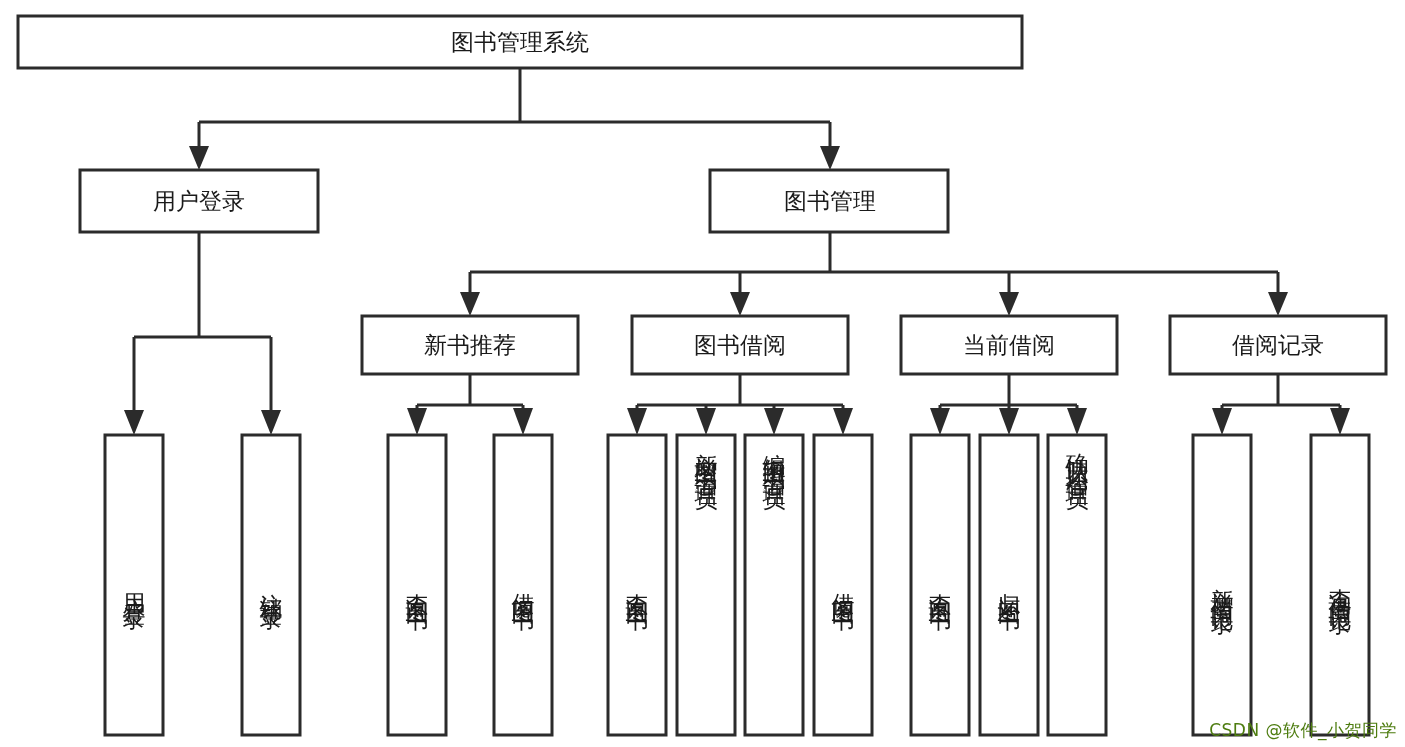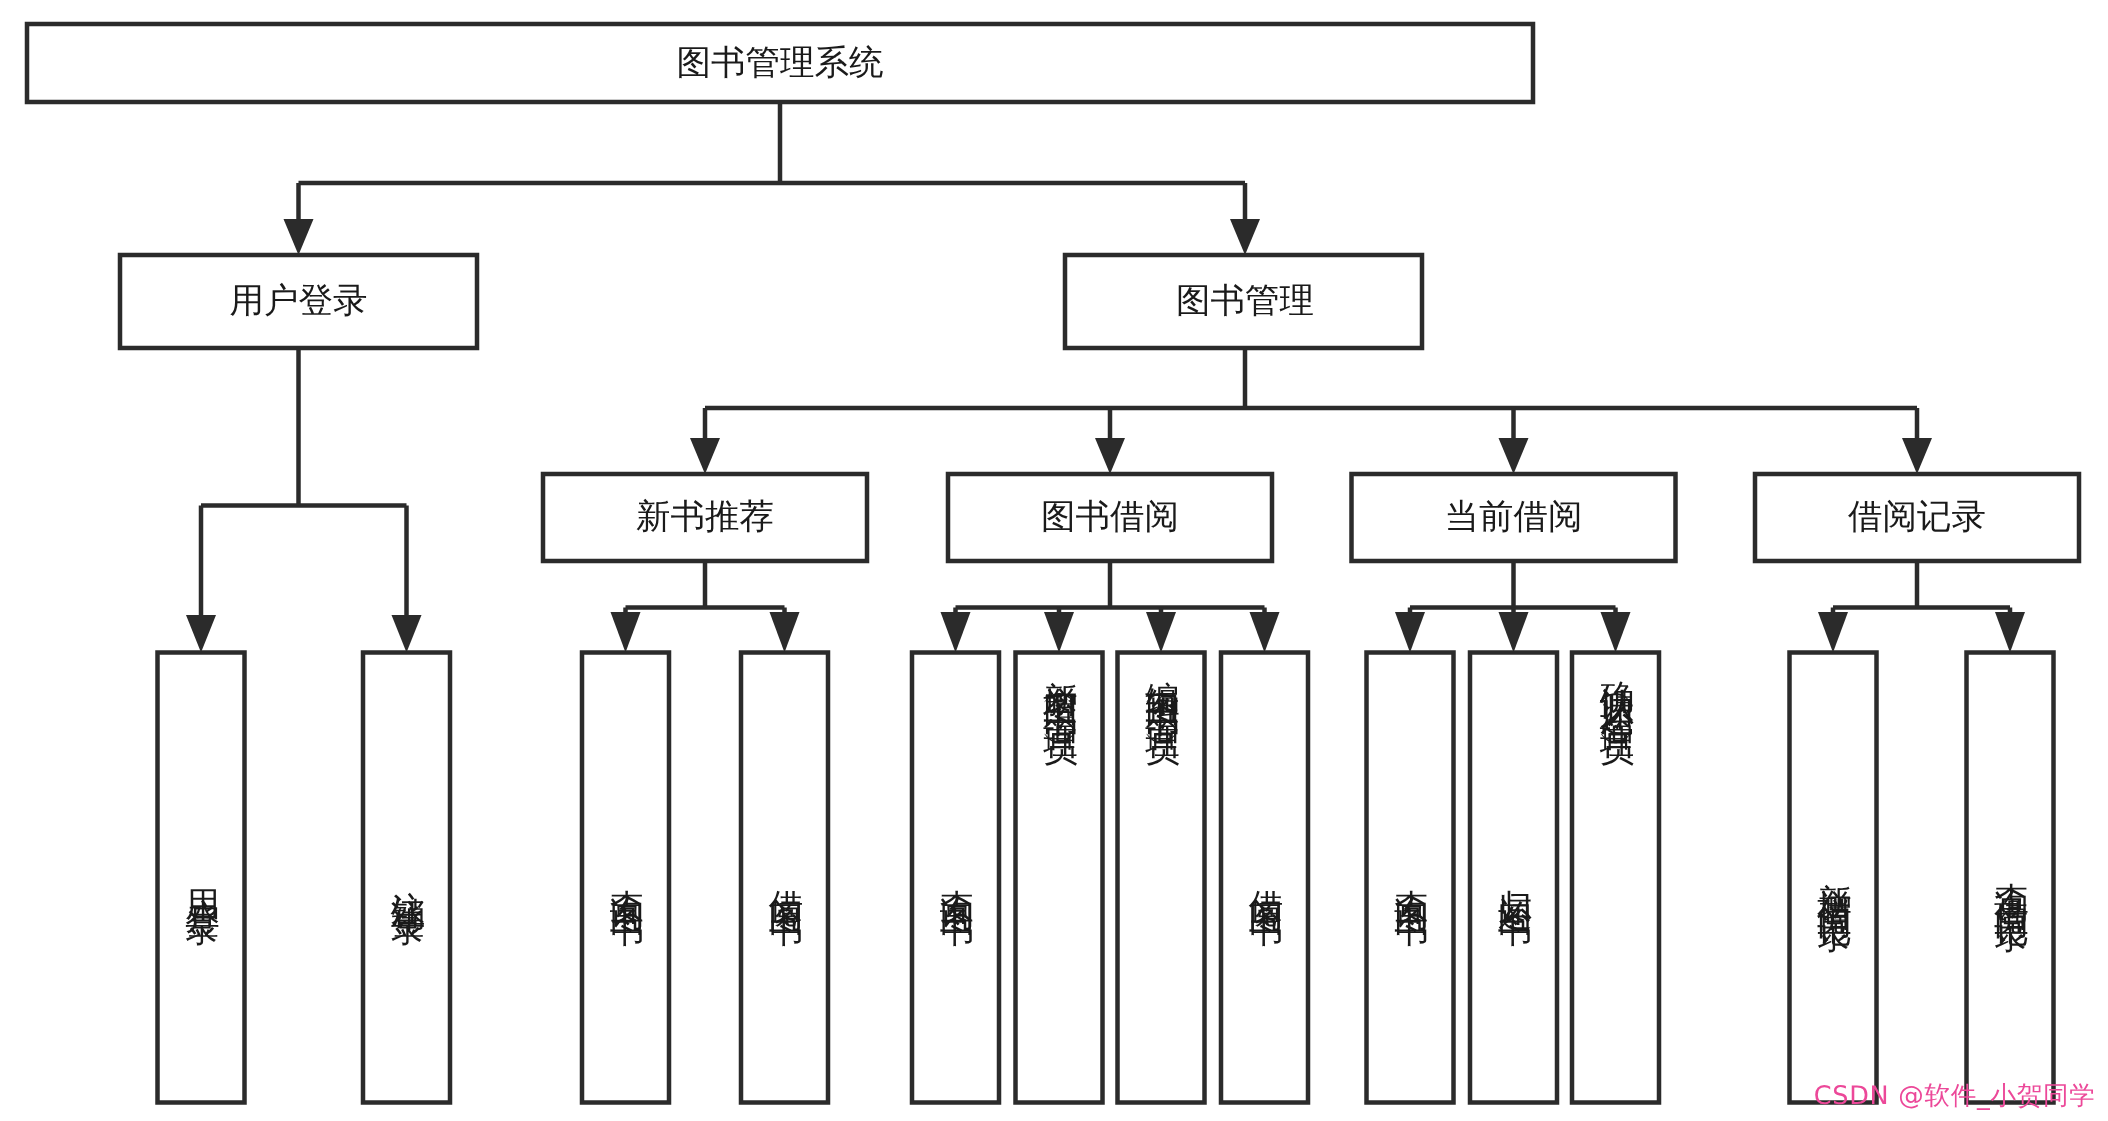--- a/index.html
+++ b/index.html
@@ -65,21 +65,21 @@
     letter-spacing: 5px;
     color: #1a1a1a;
     white-space: nowrap;
   }
   .watermark {
     position: absolute;
     right: 8px;
     bottom: 5px;
     font-family: "DejaVu Sans", "Liberation Sans", sans-serif;
     font-size: 17px;
-    color: #ec4899;
+    color: #4d7c0f;
     letter-spacing: 0.5px;
     white-space: nowrap;
   }
 </style>
 </head>
 <body>
 
 <div id="diagram-root">
 
   <svg class="flow" viewBox="0 0 1405 747" xmlns="http://www.w3.org/2000/svg">

